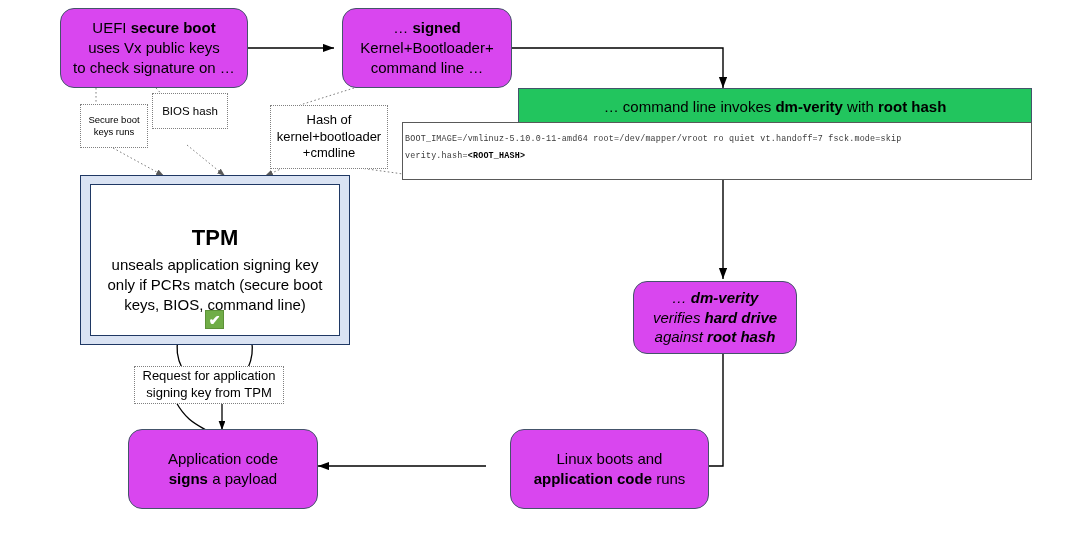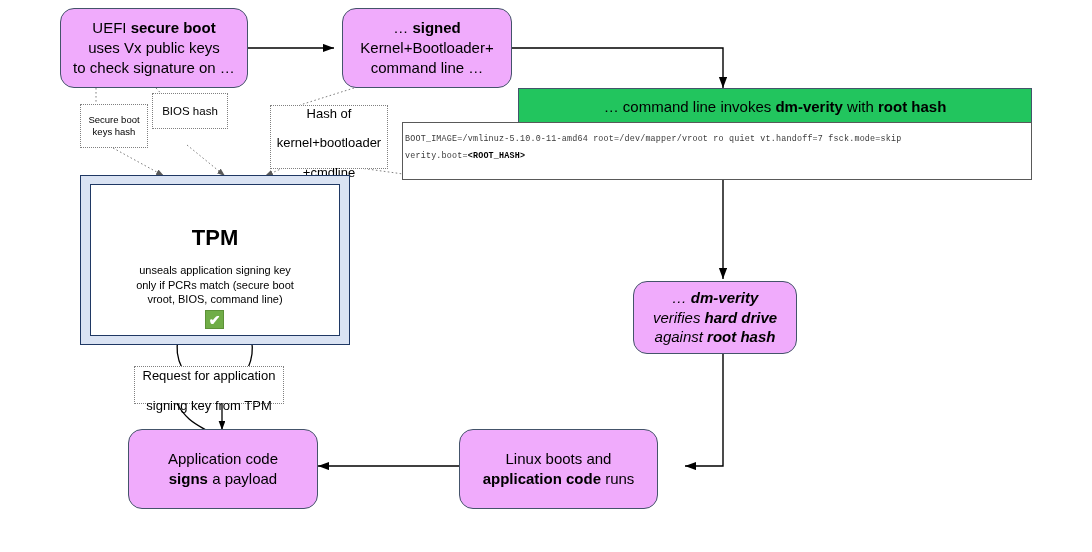--- a/index.html
+++ b/index.html
@@ -26,21 +26,21 @@
     pointer-events: none;
   }
   .node {
     position: absolute;
     box-sizing: border-box;
     display: flex;
     flex-direction: column;
     align-items: center;
     justify-content: center;
     text-align: center;
-    background: #f0abfc;
+    background: #d946ef;
     border: 1px solid #44546a;
     color: #000;
   }
   .node.rounded {
     border-radius: 14px;
   }
   .node .line {
     line-height: 1.32;
     white-space: nowrap;
   }
@@ -56,21 +56,21 @@
     align-items: center;
     justify-content: center;
     text-align: center;
     background: #ffffff;
     border: 1px dotted #808080;
     color: #000;
   }
   .callout .line { line-height: 1.28; white-space: nowrap; }
   .fs9 { font-size: 9.5px; }
   .fs11 { font-size: 11.5px; }
-  .fs13 { font-size: 13px; margin-top: 13px; }
+  .fs13 { font-size: 13px; }
 
   
   #tpm-frame {
     position: absolute;
     box-sizing: border-box;
     background: #dae3f3;
     border: 1px solid #1f3864;
   }
   #tpm-inner {
     position: absolute;
@@ -82,23 +82,23 @@
     align-items: center;
     justify-content: flex-start;
     text-align: center;
   }
   #tpm-title {
     font-size: 22px;
     font-weight: bold;
     margin-top: 40px;
   }
   #tpm-body {
-    font-size: 11px;
+    font-size: 15px;
     line-height: 1.34;
-    margin-top: 12px;
+    margin-top: 4px;
   }
 
   
   #code-block {
     position: absolute;
     box-sizing: border-box;
     background: #ffffff;
     border: 1px solid #595959;
     font-family: "Liberation Mono", monospace;
     font-size: 8.4px;
@@ -201,45 +201,45 @@
   </div>
 
   <div id="banner" style="left:518px; top:88px; width:514px; height:36px;">
     <span>
       <span>… command line invokes </span><span class="b">dm-verity</span><span> with </span><span class="b">root hash</span>
     </span>
   </div>
 
   <div id="code-block" style="left:402px; top:122px; width:630px; height:58px;">
     <span class="codeline">BOOT_IMAGE=/vmlinuz-5.10.0-11-amd64 root=/dev/mapper/vroot ro quiet vt.handoff=7 fsck.mode=skip</span>
-    <span class="codeline"><span>verity.boot=</span><span class="hash">&lt;ROOT_HASH&gt;</span></span>
+    <span class="codeline"><span>verity.hash=</span><span class="hash">&lt;ROOT_HASH&gt;</span></span>
   </div>
 
   <div class="callout" style="left:80px; top:104px; width:68px; height:44px;">
     <div class="line fs9">Secure boot</div>
-    <div class="line fs9">keys hash</div>
+    <div class="line fs9">keys runs</div>
   </div>
 
   <div class="callout" style="left:152px; top:93px; width:76px; height:36px;text-align:center;">
     <div class="line fs11">BIOS hash</div>
   </div>
 
   <div class="callout" style="left:270px; top:105px; width:118px; height:64px;">
     <div class="line fs13">Hash of</div>
     <div class="line fs13">kernel+bootloader</div>
     <div class="line fs13">+cmdline</div>
   </div>
 
   <div id="tpm-frame" style="left:80px; top:175px; width:270px; height:170px;"></div>
   <div id="tpm-inner" style="left:90px; top:184px; width:250px; height:152px;">
     <div id="tpm-title">TPM</div>
     <div id="tpm-body">
       <div class="line">unseals application signing key</div>
       <div class="line">only if PCRs match (secure boot</div>
-      <div class="line">vroot, BIOS, command line)</div>
+      <div class="line">keys, BIOS, command line)</div>
     </div>
   </div>
 
   <div id="check-badge" style="left:205px; top:310px; width:19px; height:19px;">
     <span>✔</span>
   </div>
 
   <div class="callout" style="left:134px; top:366px; width:150px; height:38px;align-items:center;">
     <div class="line fs13">Request for application</div>
     <div class="line fs13">signing key from TPM</div>
@@ -250,21 +250,21 @@
       <span>… </span><span class="b">dm-verity</span>
     </div>
     <div class="line fs15">
       <span>verifies </span><span class="b">hard drive</span>
     </div>
     <div class="line fs15">
       <span>against </span><span class="b">root hash</span>
     </div>
   </div>
 
-  <div class="node rounded" id="node-linux-boots" style="left:459px; top:429px; width:199px; height:80px;">
+  <div class="node rounded" id="node-linux-boots" style="left:510px; top:429px; width:199px; height:80px;">
     <div class="line fs15">Linux boots and</div>
     <div class="line fs15">
       <span class="b">application code</span><span> runs</span>
     </div>
   </div>
 
   <div class="node rounded" id="node-app-signs" style="left:128px; top:429px; width:190px; height:80px;">
     <div class="line fs15">Application code</div>
     <div class="line fs15">
       <span class="b">signs</span><span> a payload</span>

